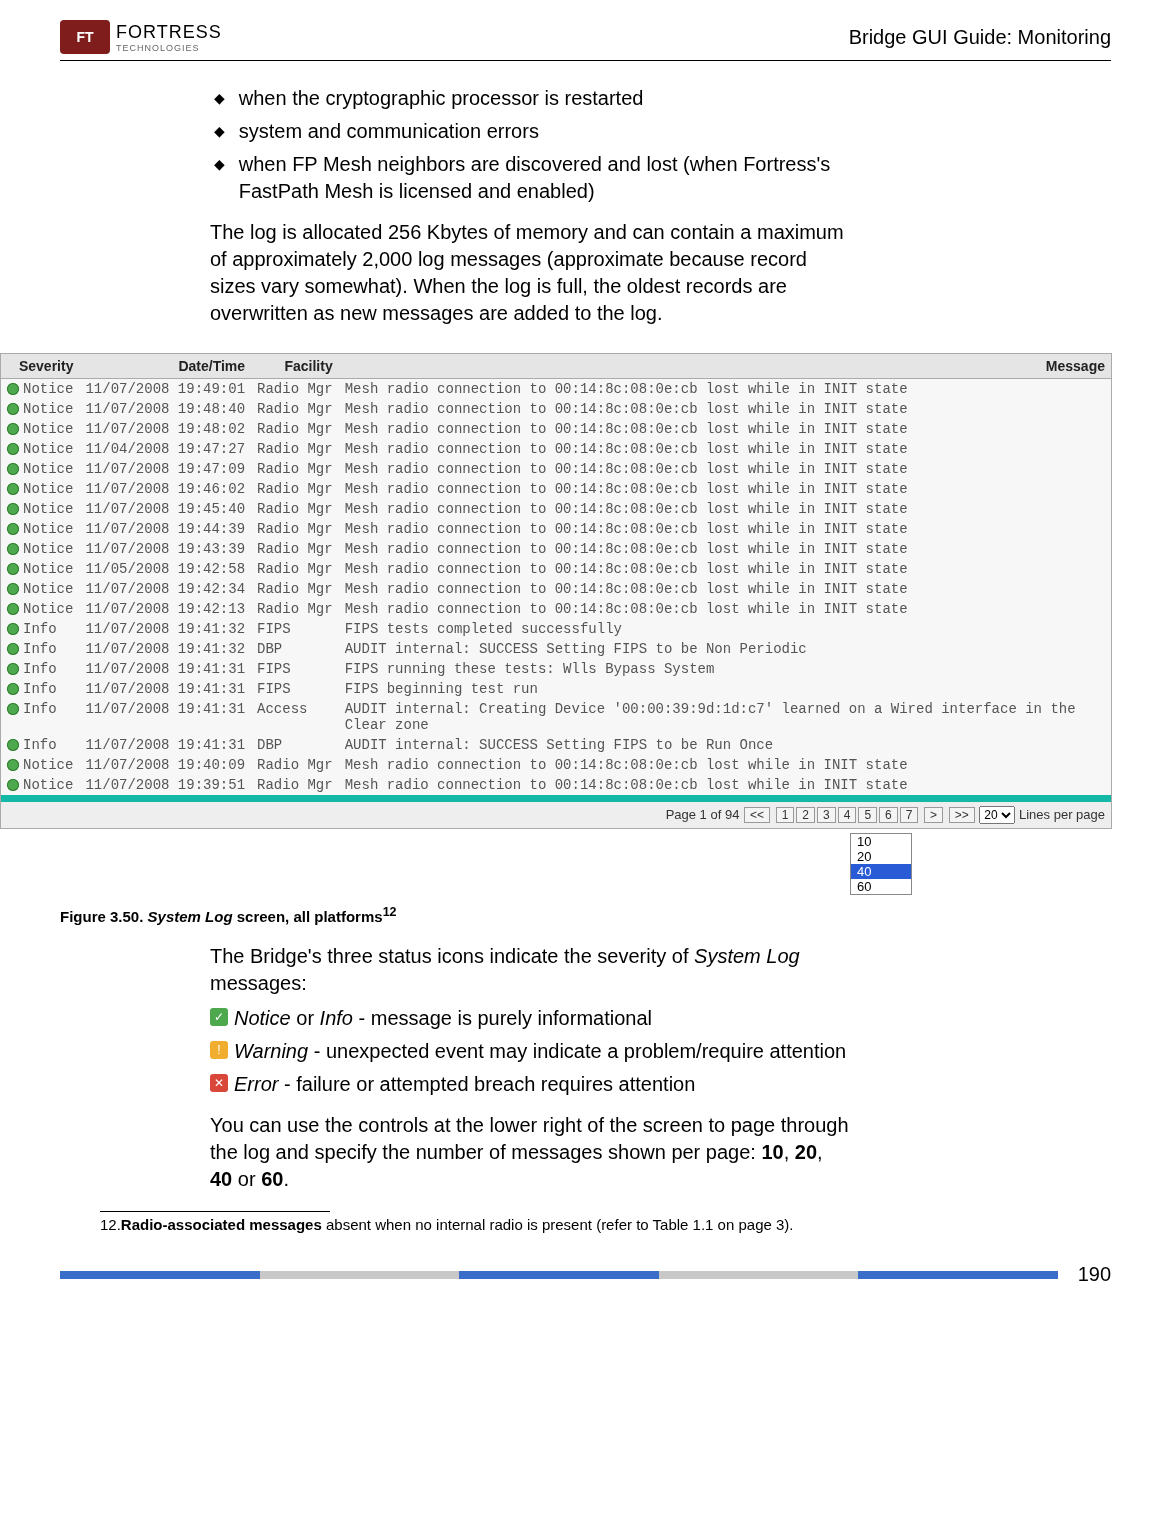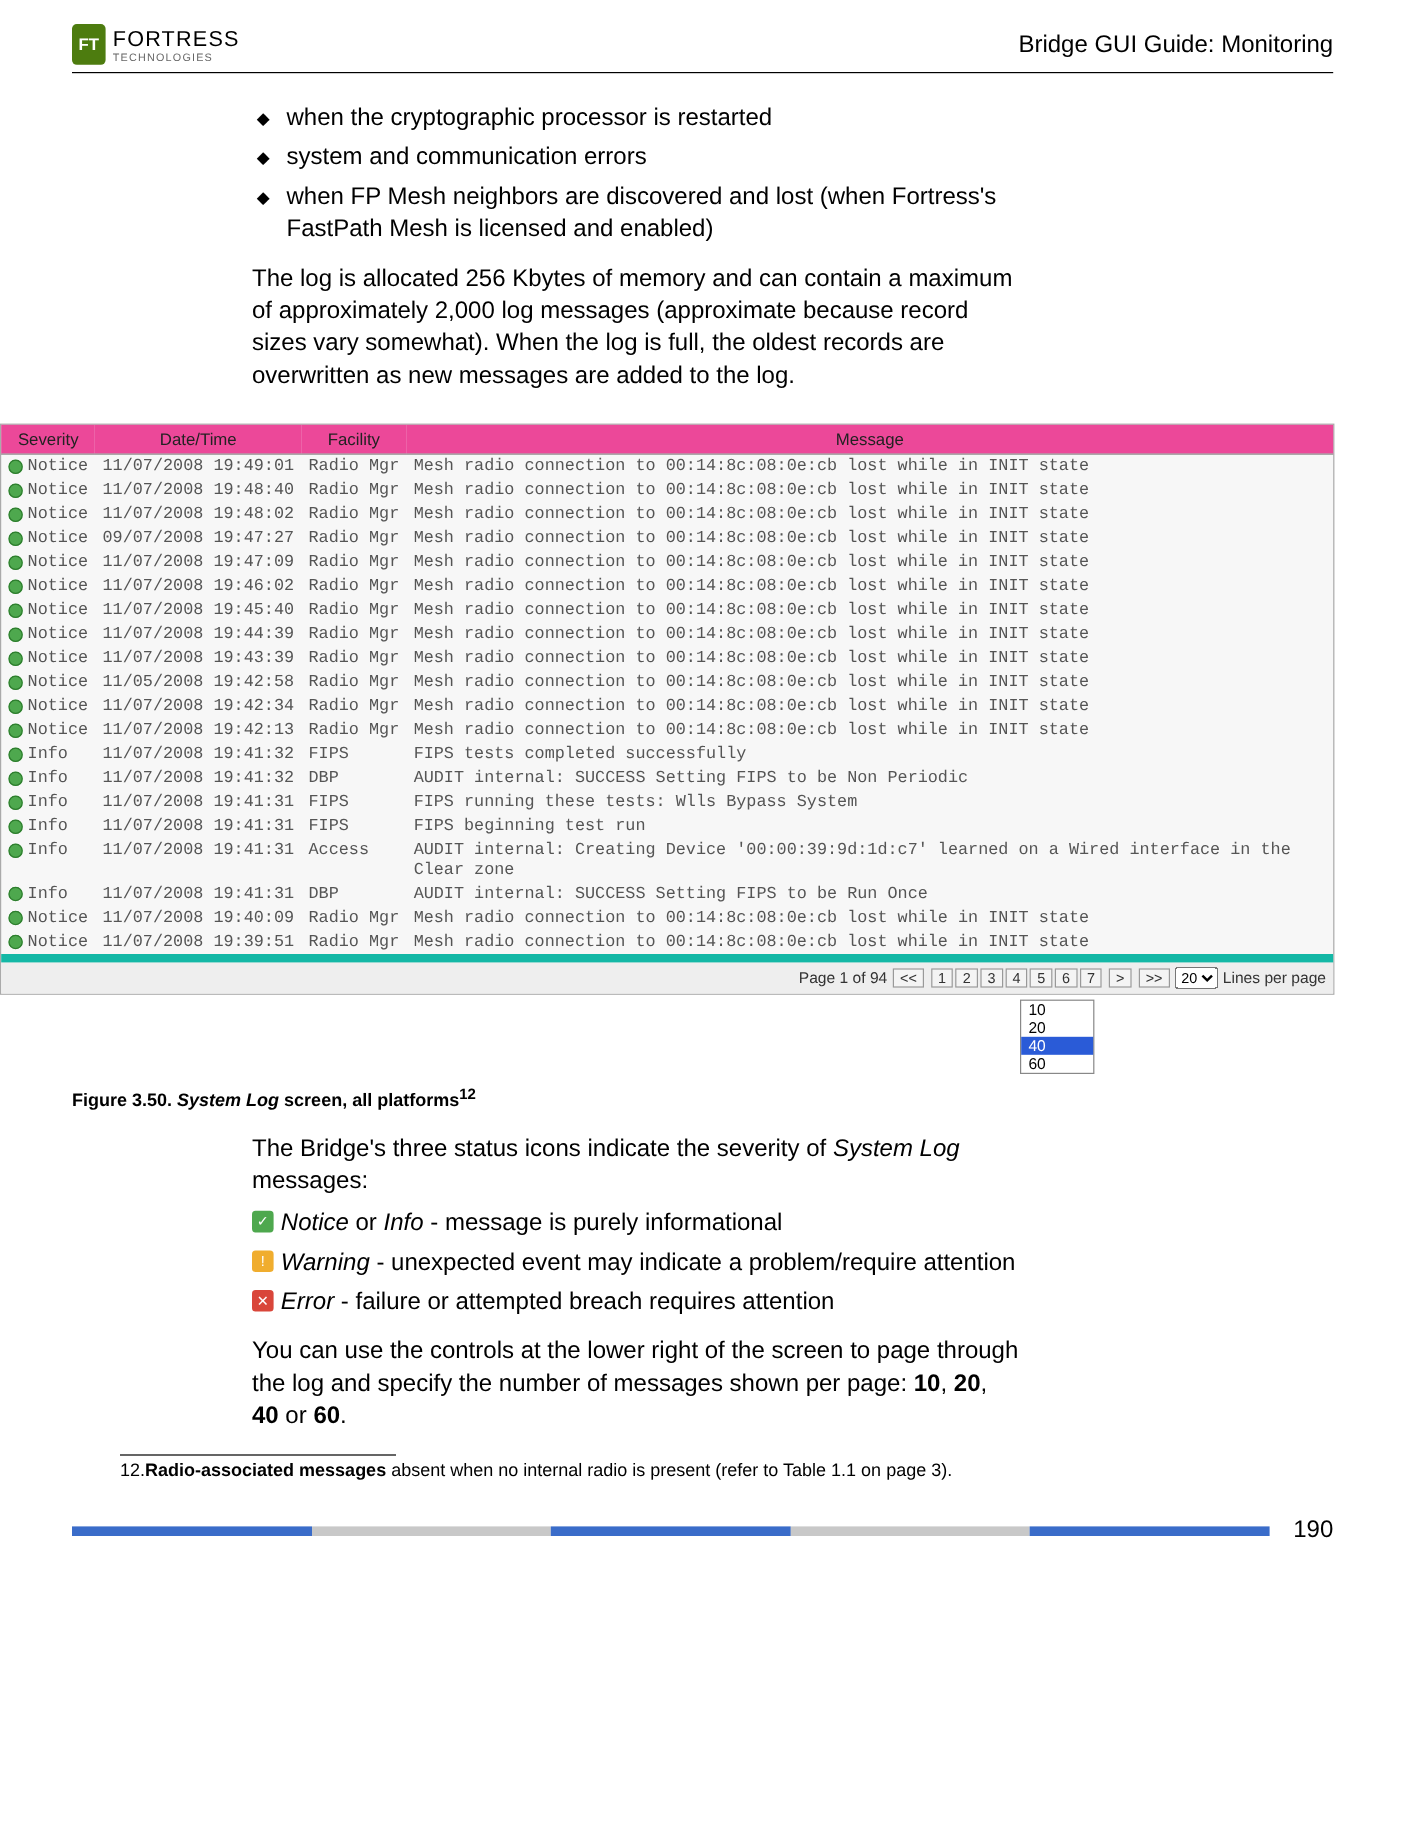--- a/index.html
+++ b/index.html
@@ -20,23 +20,23 @@
     border-bottom: 1px solid #000;
     padding-bottom: 6px;
     margin-bottom: 24px;
   }
   .logo {
     display: flex;
     align-items: center;
     gap: 6px;
   }
   .logo-badge {
-    width: 28px;
+    width: 50px;
     height: 34px;
-    background: #4d7c0f;
+    background: #7f1d1d;
     border-radius: 4px;
     display: flex;
     align-items: center;
     justify-content: center;
     color: #fff;
     font-weight: bold;
     font-size: 14px;
   }
   .logo-text {
     font-weight: normal;
@@ -83,24 +83,24 @@
     font-family: "Courier New", monospace;
     font-size: 14px;
     color: #555;
     background: #f7f7f7;
   }
   .shot table {
     width: 100%;
     border-collapse: collapse;
   }
   .shot th {
-    background: #ec4899;
+    background: #e5e5e5;
     font-family: Arial, sans-serif;
-    font-weight: normal;
-    text-align: center;
+    font-weight: bold;
+    text-align: right;
     padding: 4px 6px;
     border-bottom: 1px solid #aaa;
     color: #222;
   }
   .shot td {
     padding: 2px 6px;
     vertical-align: top;
     white-space: nowrap;
   }
   .shot td.msg {
@@ -289,21 +289,21 @@
             <td>Radio Mgr</td>
             <td class="msg">Mesh radio connection to 00:14:8c:08:0e:cb lost while in INIT state</td>
           </tr>
           <tr>
             <td>
               <span class="sev-cell">
                 <span class="sev-dot"></span>
                 <span>Notice</span>
               </span>
             </td>
-            <td>09/07/2008 19:47:27</td>
+            <td>11/04/2008 19:47:27</td>
             <td>Radio Mgr</td>
             <td class="msg">Mesh radio connection to 00:14:8c:08:0e:cb lost while in INIT state</td>
           </tr>
           <tr>
             <td>
               <span class="sev-cell">
                 <span class="sev-dot"></span>
                 <span>Notice</span>
               </span>
             </td>

